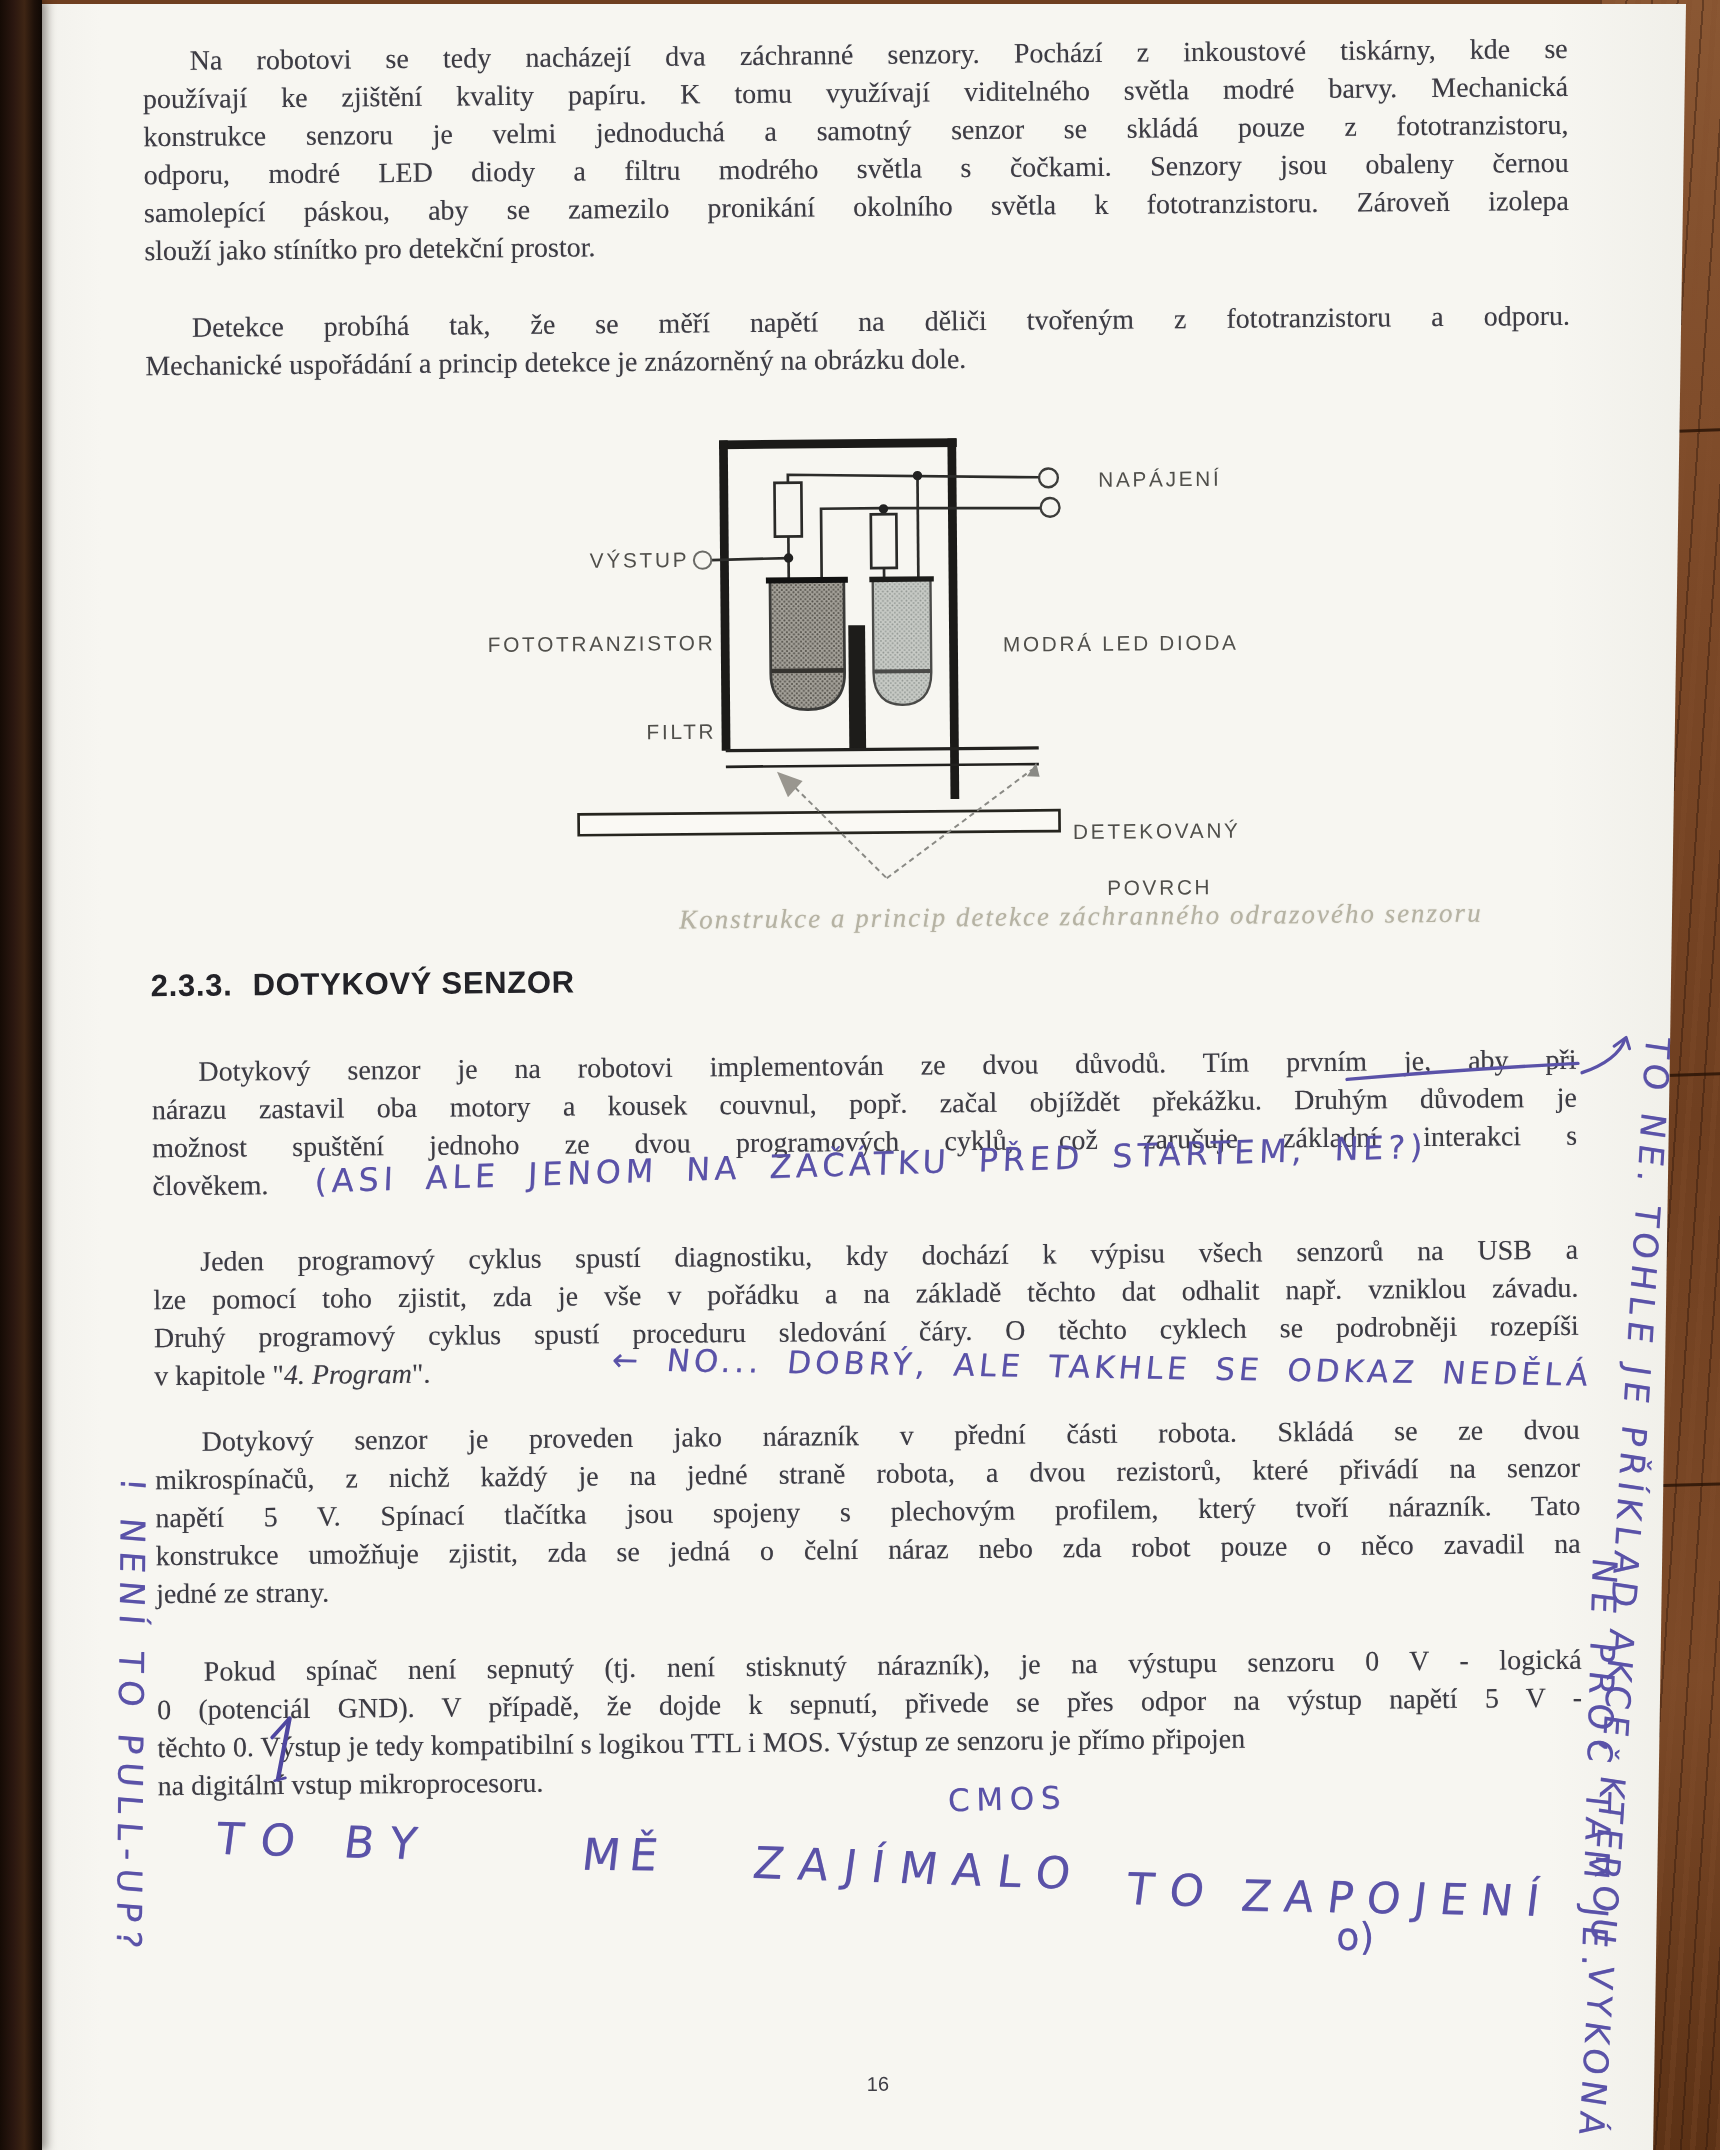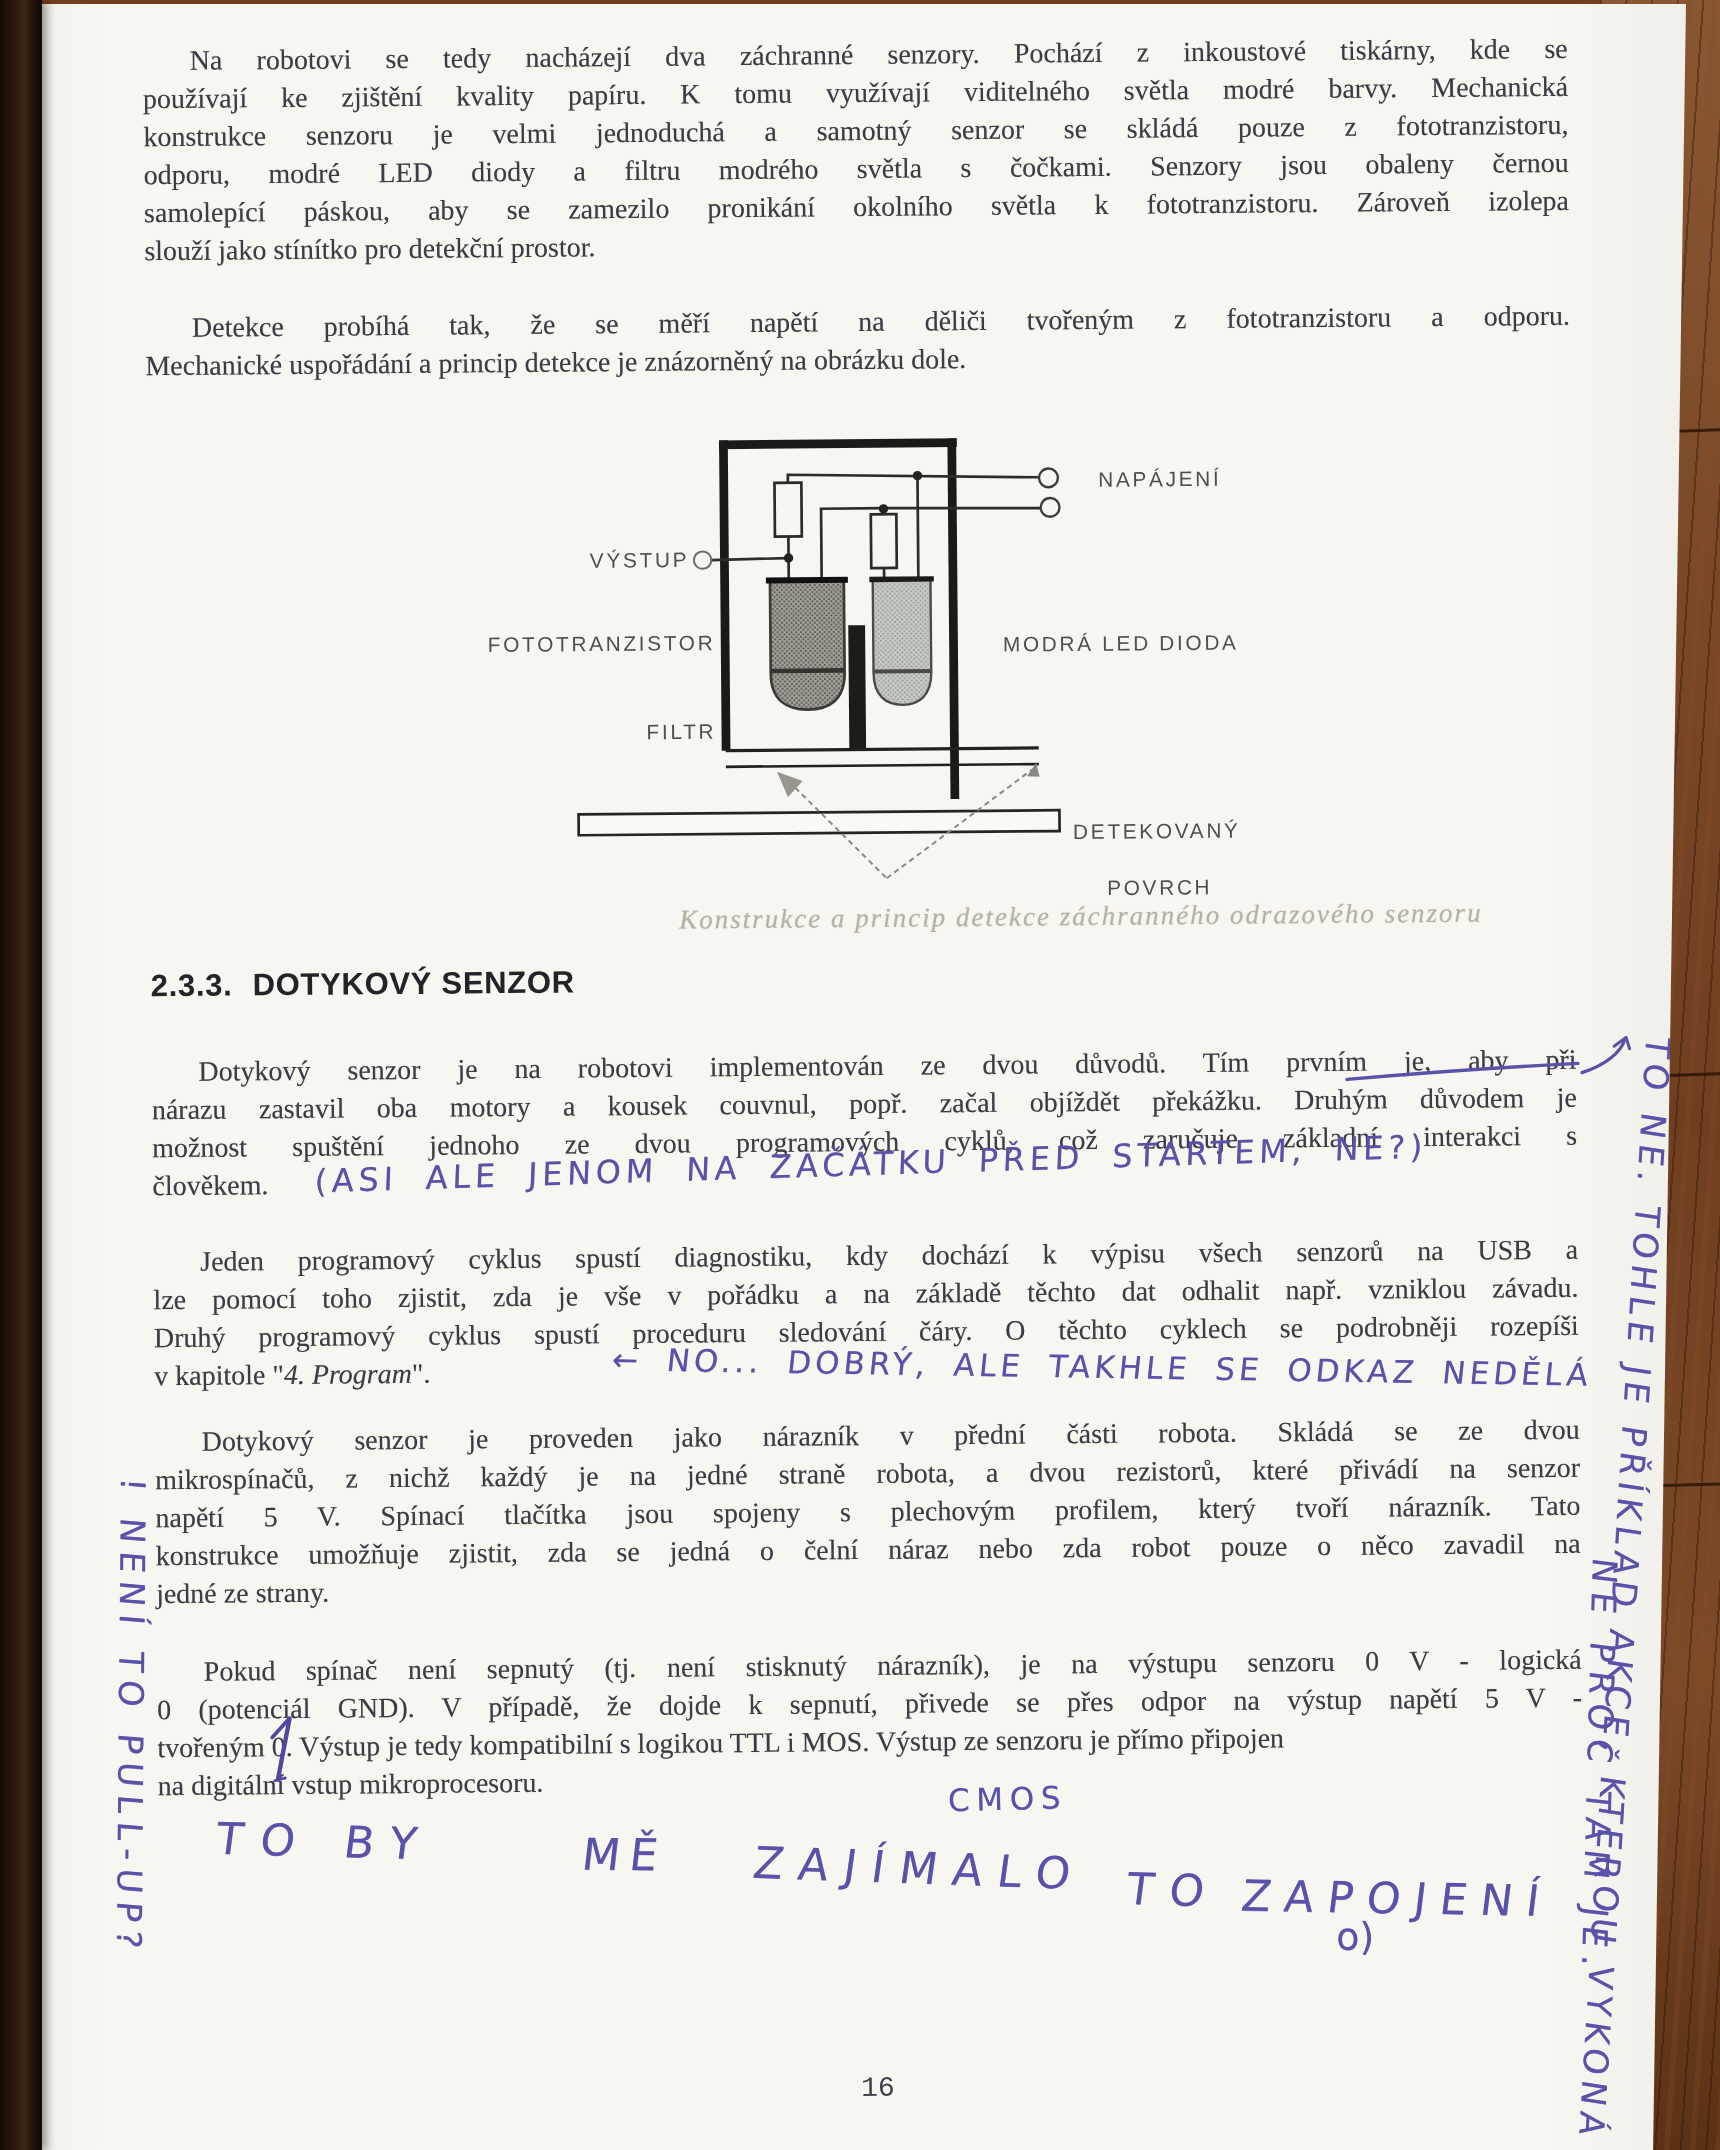--- a/index.html
+++ b/index.html
@@ -26,21 +26,21 @@
   .pline{height:38px;line-height:38px;text-align:justify;text-align-last:justify;}
   .pline.last{text-align:left;text-align-last:left;}
   .pline.ind{padding-left:47px;}
   .head{position:absolute;left:144px;top:958px;font-family:"Liberation Sans",sans-serif;
     font-weight:700;font-size:31px;color:#232328;letter-spacing:0.7px;}
   .head .num{margin-right:20px;}
   .caption{position:absolute;left:673px;top:899px;width:941px;
     font-family:"Liberation Serif",serif;font-style:italic;font-size:27px;letter-spacing:2px;
     color:#b5b2a3;text-shadow:0 0 1.3px #ccc9bc;}
   .pagenum{position:absolute;left:821px;top:2069px;width:81px;text-align:center;
-    font-family:Liberation Mono, monospace;font-size:28px;color:#3f3e46;}
+    font-family:Liberation Sans, sans-serif;font-size:20px;color:#3f3e46;}
   
   .hw{position:absolute;font-family:"DejaVu Sans",sans-serif;color:#5a52a8;
     text-shadow:0.3px 0.3px 0.4px rgba(90,82,168,.55);white-space:nowrap;}
   .hw-inline{left:306px;top:1141px;font-size:32px;letter-spacing:4.7px;word-spacing:13.4px;
     transform:rotate(-1.3deg) skewX(-4deg);}
   .hw-odkaz{left:602px;top:1347px;font-size:31px;letter-spacing:4px;word-spacing:10.8px;
     transform:rotate(1.4deg) skewX(-5deg);}
   .hw-cmos{left:934px;top:1778px;font-size:31px;letter-spacing:6.7px;transform:rotate(-1deg);}
   .hw-big{font-size:44px;letter-spacing:17.5px;transform:rotate(2deg) skewX(-6deg);}
   .vert{transform-origin:0 0;}
@@ -174,21 +174,21 @@
     <div class="pline ind">Dotykový senzor je proveden jako nárazník v přední části robota. Skládá se ze dvou</div>
     <div class="pline">mikrospínačů, z nichž každý je na jedné straně robota, a dvou rezistorů, které přivádí na senzor</div>
     <div class="pline">napětí 5 V. Spínací tlačítka jsou spojeny s plechovým profilem, který tvoří nárazník. Tato</div>
     <div class="pline">konstrukce umožňuje zjistit, zda se jedná o čelní náraz nebo zda robot pouze o něco zavadil na</div>
     <div class="pline last">jedné ze strany.</div>
   </div>
 
   <div class="para" style="top:1643px;">
     <div class="pline ind">Pokud spínač není sepnutý (tj. není stisknutý nárazník), je na výstupu senzoru 0 V - logická</div>
     <div class="pline">0 (potenciál GND). V případě, že dojde k sepnutí, přivede se přes odpor na výstup napětí 5 V -</div>
-    <div class="pline last"><span>tvořeným </span><span>0.</span><span> Výstup je tedy kompatibilní s logikou TTL i MOS. Výstup ze senzoru je přímo připojen</span></div>
+    <div class="pline last"><span>těchto </span><span>0.</span><span> Výstup je tedy kompatibilní s logikou TTL i MOS. Výstup ze senzoru je přímo připojen</span></div>
     <div class="pline last">na digitální vstup mikroprocesoru.</div>
   </div>
 
   <div class="pagenum">16</div>
 
   <div class="hw hw-inline">(ASI ALE JENOM NA ZAČÁTKU PŘED STARTEM, NE?)</div>
   <div class="hw hw-odkaz">← NO... DOBRÝ, ALE TAKHLE SE ODKAZ NEDĚLÁ</div>
   <div class="hw hw-cmos">CMOS</div>
 
   <div class="hw hw-big" style="left:202px;top:1807px;">TO BY</div>

